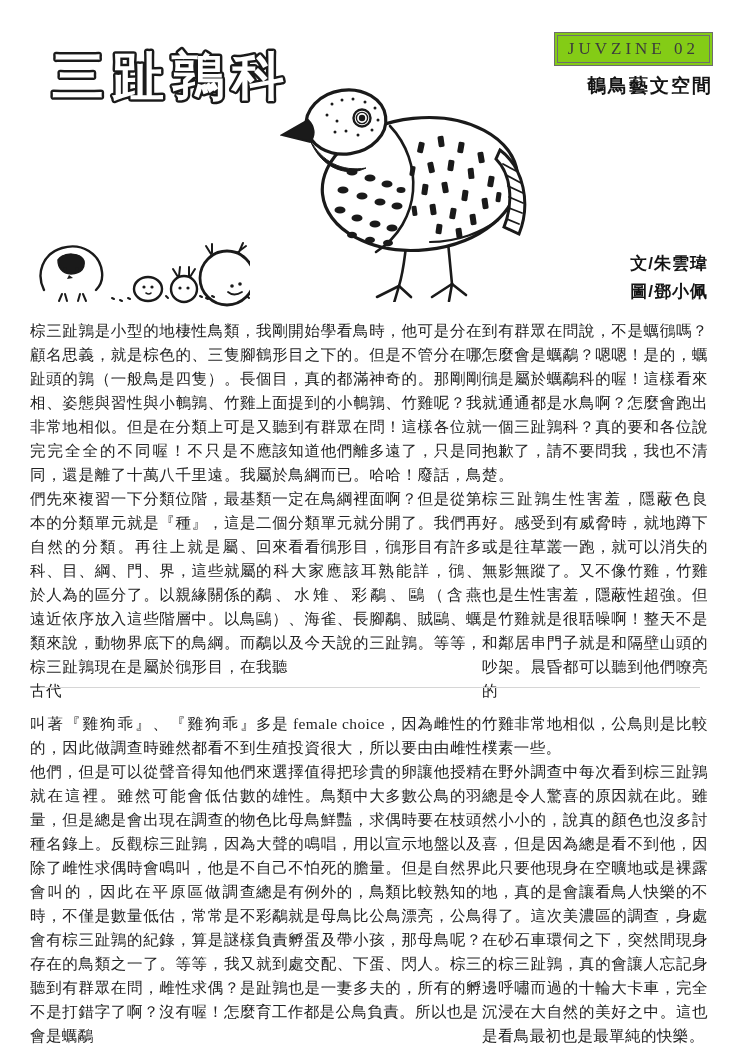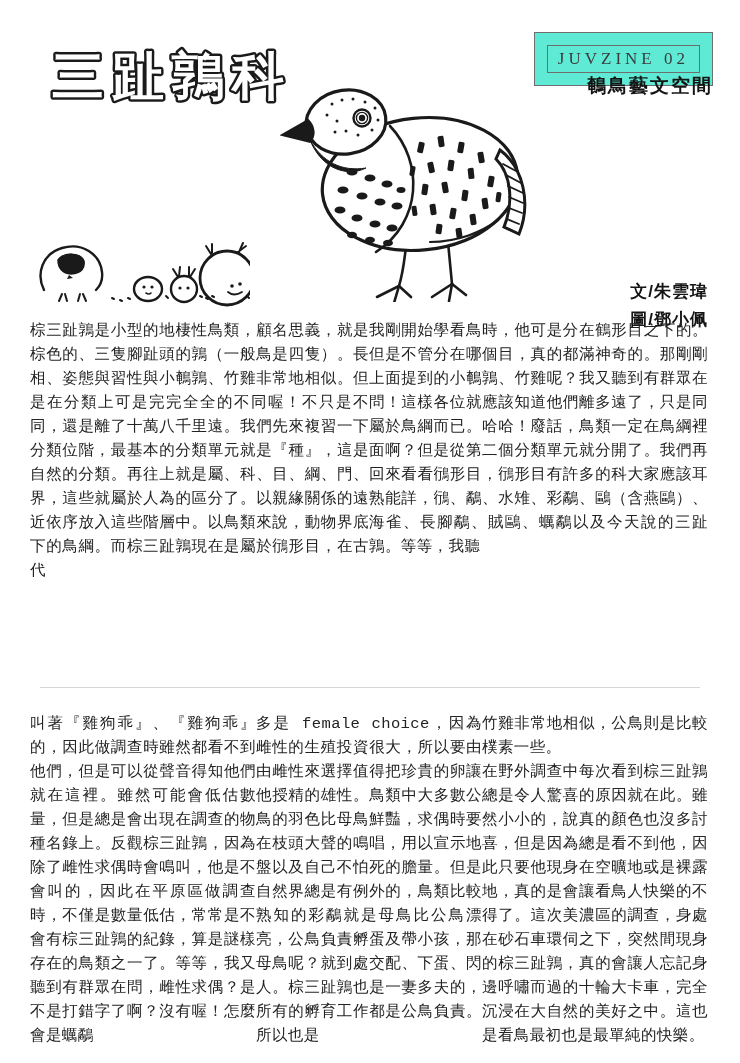--- a/index.html
+++ b/index.html
@@ -2,40 +2,40 @@
 <html><head>
 <meta charset="utf-8">
 <style>
   html,body{margin:0;padding:0;background:#e9e9e9;}
   .page{
     position:relative;width:740px;height:1063px;margin:0 auto;
     background:#ffffff;overflow:hidden;
     font-family:"Liberation Serif","DejaVu Serif",serif;color:#262626;
   }
   
-  .badge{position:absolute;top:32px;right:27px;border:1px solid #6e6e6e;padding:12px;background:#5eead4;}
+  .badge{position:absolute;top:32px;right:27px;border:1px solid #6e6e6e;padding:2px;background:#84cc16;}
   .badge-inner{
     border:1px solid #6e6e6e;padding:3px 10px;
     font-family:"Liberation Serif",serif;font-size:17px;letter-spacing:4px;color:#3c3c3c;
   }
   .org{
     position:absolute;top:73px;right:27px;
     font-family:"Liberation Sans","DejaVu Sans",sans-serif;
     font-size:19px;font-weight:bold;letter-spacing:2px;color:#141414;
   }
   .title-svg{position:absolute;left:50px;top:38px;}
   .bird-svg{position:absolute;left:280px;top:80px;}
   .doodles-svg{position:absolute;left:28px;top:234px;}
   .credits{
     position:absolute;right:32px;top:250px;text-align:left;
     font-family:"Liberation Sans","DejaVu Sans",sans-serif;
-    font-weight:bold;font-size:17px;line-height:28px;color:#141414;letter-spacing:1px;margin-top:28px;
+    font-weight:bold;font-size:17px;line-height:28px;color:#141414;letter-spacing:1px;
   }
   
-  .section{position:absolute;left:30px;right:32px;display:flex;font-family:Liberation Mono, monospace;}
+  .section{position:absolute;left:30px;right:32px;display:flex;}
   .section-top{top:319px;}
   .section-bottom{top:712px;}
   .col{flex:1;min-width:0;}
   .col p{
     margin:0;font-size:15.5px;line-height:24px;letter-spacing:0.4px;
     text-align:justify;text-justify:inter-ideograph;color:#232323;
   }
   .divider{
     position:absolute;top:687px;left:40px;right:40px;height:0;
     border:none;border-top:1px solid #d6d6d6;margin:0;
@@ -190,20 +190,24 @@
     <div>圖/鄧小佩</div>
   </div>
 
   <div class="section section-top">
     <div class="col">
       <p>棕三趾鶉是小型的地棲性鳥類，顧名思義，就是棕色的、三隻腳趾頭的鶉（一般鳥是四隻）。長相、姿態與習性與小鵪鶉、竹雞非常地相似。但是在分類上可是完完全全的不同喔！不只是不同，還是離了十萬八千里遠。我們先來複習一下分類位階，最基本的分類單元就是『種』，這是自然的分類。再往上就是屬、科、目、綱、門、界，這些就屬於人為的區分了。以親緣關係的遠近依序放入這些階層中。以鳥類來說，動物界底下的鳥綱。而棕三趾鶉現在是屬於鴴形目，在古代</p>
     </div>
     <div class="col">
       <p>我剛開始學看鳥時，他可是分在鶴形目之下的。但是不管分在哪個目，真的都滿神奇的。那剛剛上面提到的小鵪鶉、竹雞呢？我又聽到有群眾在問！這樣各位就應該知道他們離多遠了，只是同屬於鳥綱而已。哈哈！廢話，鳥類一定在鳥綱裡面啊？但是從第二個分類單元就分開了。我們再回來看看鴴形目，鴴形目有許多的科大家應該耳熟能詳，鴴、鷸、水雉、彩鷸、鷗（含燕鷗）、海雀、長腳鷸、賊鷗、蠣鷸以及今天說的三趾鶉。等等，我聽</p>
     </div>
+    <div class="col">
+      <p>到有群眾在問說，不是蠣鴴嗎？怎麼會是蠣鷸？嗯嗯！是的，蠣鴴是屬於蠣鷸科的喔！這樣看來就通通都是水鳥啊？怎麼會跑出一個三趾鶉科？真的要和各位說抱歉了，請不要問我，我也不清楚。</p>
+      <p>棕三趾鶉生性害羞，隱蔽色良好。感受到有威脅時，就地蹲下或是往草叢一跑，就可以消失的無影無蹤了。又不像竹雞，竹雞也是生性害羞，隱蔽性超強。但是竹雞就是很聒噪啊！整天不是和鄰居串門子就是和隔壁山頭的吵架。晨昏都可以聽到他們嘹亮的</p>
+    </div>
   </div>
 
   <hr class="divider">
 
   <div class="section section-bottom">
     <div class="col">
       <p>叫著『雞狗乖』、『雞狗乖』的，因此做調查時雖然都看不到他們，但是可以從聲音得知他們就在這裡。雖然可能會低估數量，但是總是會出現在調查的物種名錄上。反觀棕三趾鶉，因為除了雌性求偶時會鳴叫，他是不會叫的，因此在平原區做調查時，不僅是數量低估，常常是不會有棕三趾鶉的紀錄，算是謎樣存在的鳥類之一了。等等，我又聽到有群眾在問，雌性求偶？是不是打錯字了啊？沒有喔！怎麼會是蠣鷸</p>
     </div>
     <div class="col">
       <p>多是 female choice，因為雌性的生殖投資很大，所以要由由雌性來選擇值得把珍貴的卵讓他授精的雄性。鳥類中大多數公鳥的羽色比母鳥鮮豔，求偶時要在枝頭大聲的鳴唱，用以宣示地盤以及自己不怕死的膽量。但是自然界總是有例外的，鳥類比較熟知的彩鷸就是母鳥比公鳥漂亮，公鳥負責孵蛋及帶小孩，那母鳥呢？就到處交配、下蛋、閃人。棕三趾鶉也是一妻多夫的，所有的孵育工作都是公鳥負責。所以也是</p>

